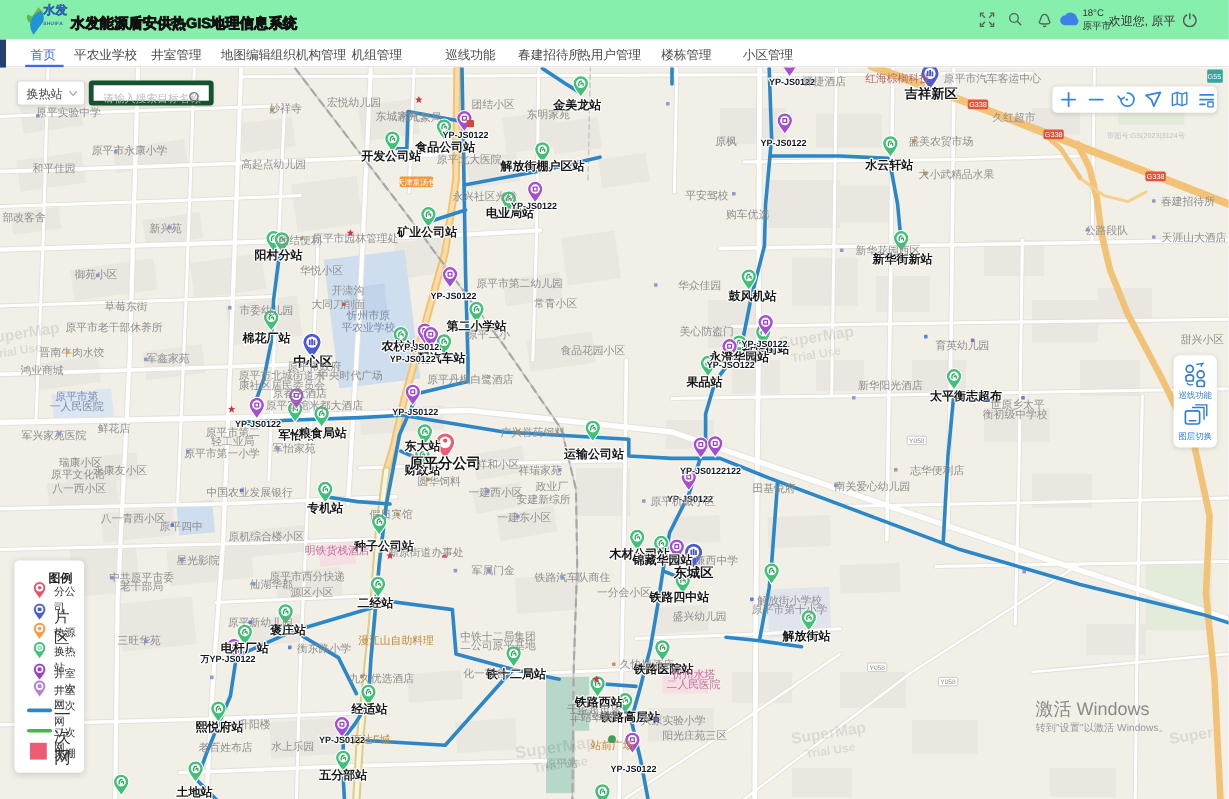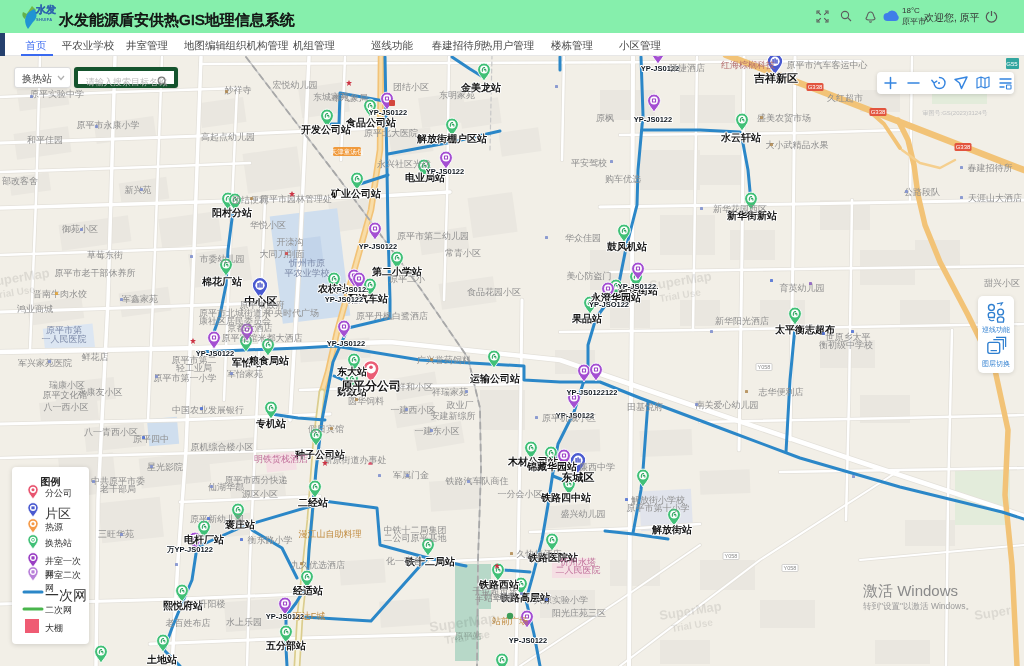--- a/index.html
+++ b/index.html
@@ -1,17 +1,17 @@
 <!DOCTYPE html>
 <html><head><meta charset="utf-8">
 <style>
 *{margin:0;padding:0;box-sizing:border-box}
 html,body{width:1024px;height:666px;overflow:hidden;font-family:"Liberation Sans",sans-serif;background:#fff}
 #hdr{position:absolute;left:0;top:0;width:1024px;height:33px;background:#86efac}
-#ttl{position:absolute;left:59px;top:11px;font-size:15px;font-weight:normal;color:#111;-webkit-text-stroke:.7px #111;white-space:nowrap}
+#ttl{position:absolute;left:59px;top:11px;font-size:12px;font-weight:bold;color:#111;-webkit-text-stroke:.7px #111;white-space:nowrap}
 #lgt{position:absolute;left:36px;top:5px;color:#2e66ad;font-size:10px;font-weight:bold;line-height:10px;-webkit-text-stroke:.4px #2e66ad}
 #lgt small{display:block;font-size:4px;letter-spacing:.3px;-webkit-text-stroke:0}
 #nav{position:absolute;left:0;top:33px;width:1024px;height:23px;background:#fff;border-bottom:1px solid #e7e7e7}
 #nav .t{position:absolute;top:6px;font-size:10.5px;color:#4b4b4b;white-space:nowrap;transform:translateX(-50%)}
 #nav .t.a{color:#3a6af0}
 #nav .strip{position:absolute;left:0;top:0;width:5px;height:24px;background:#25406e}
 #nav .ul{position:absolute;left:21px;top:21px;width:32px;height:2px;background:#3a6af0}
 #map{position:absolute;left:0;top:56px;width:1024px;height:610px;overflow:hidden}
 .ov{position:absolute;background:#fff}
 </style></head>
@@ -805,21 +805,21 @@
  </svg>
  <div style="position:absolute;left:0;width:36px;top:29px;text-align:center;font-size:7px;color:#2f7fd0">巡线功能</div>
  <svg style="position:absolute;left:8px;top:40px" width="21" height="21" viewBox="0 0 23 23" fill="none" stroke="#2f7fd0" stroke-width="1.5">
   <rect x="2" y="7" width="13" height="12" rx="2"></rect>
   <path d="M8 4 H19 V15" stroke-width="1.3"></path>
       <path d="M11 1.5 H21.5 V12" stroke-width="1.3"></path>
   <path d="M5 16 H12" stroke-width="1.3"></path>
  </svg>
  <div style="position:absolute;left:0;width:36px;top:63px;text-align:center;font-size:7px;color:#2f7fd0">图层切换</div>
 </div>
-<div class="ov" style="left:12px;top:467px;width:77px;height:177px;border-radius:4px;box-shadow:0 1px 5px rgba(0,0,0,.15)">
+<div class="ov" style="left:12px;top:467px;width:58px;height:177px;border-radius:4px;box-shadow:0 1px 5px rgba(0,0,0,.15)">
  <div style="position:absolute;left:0;width:77px;top:8px;text-align:center;font-size:10px;font-weight:bold;color:#222">图例</div>
  <svg style="position:absolute;left:0;top:0" width="77" height="177" viewBox="0 0 77 177">
   <path d="M21,32 C18.76,28.4 15.879999999999999,26.0 15.879999999999999,22.799999999999997 A5.120000000000001,5.120000000000001 0 1 1 26.12,22.799999999999997 C26.12,26.0 23.24,28.4 21,32 Z" fill="#e8546f" stroke="#fff" stroke-width="0.7200000000000001"></path>
       <circle cx="21" cy="22.799999999999997" r="3.12" fill="#fff"></circle>
       <circle cx="21" cy="22.799999999999997" r="1.52" fill="#e8546f"></circle>
 <path d="M21,50 C18.76,46.4 15.879999999999999,44.0 15.879999999999999,40.8 A5.120000000000001,5.120000000000001 0 1 1 26.12,40.8 C26.12,44.0 23.24,46.4 21,50 Z" fill="#4a5ad0" stroke="#fff" stroke-width="0.7200000000000001"></path>
       <circle cx="21" cy="40.8" r="3.12" fill="#fff"></circle>
       <rect x="19.4" y="39.36" width="3.2" height="2.8800000000000003" fill="#4a5ad0"></rect>
 <path d="M21,66 C18.76,62.4 15.879999999999999,60.0 15.879999999999999,56.8 A5.120000000000001,5.120000000000001 0 1 1 26.12,56.8 C26.12,60.0 23.24,62.4 21,66 Z" fill="#f59a48" stroke="#fff" stroke-width="0.7200000000000001"></path>
       <circle cx="21" cy="56.8" r="3.12" fill="#fff"></circle>

